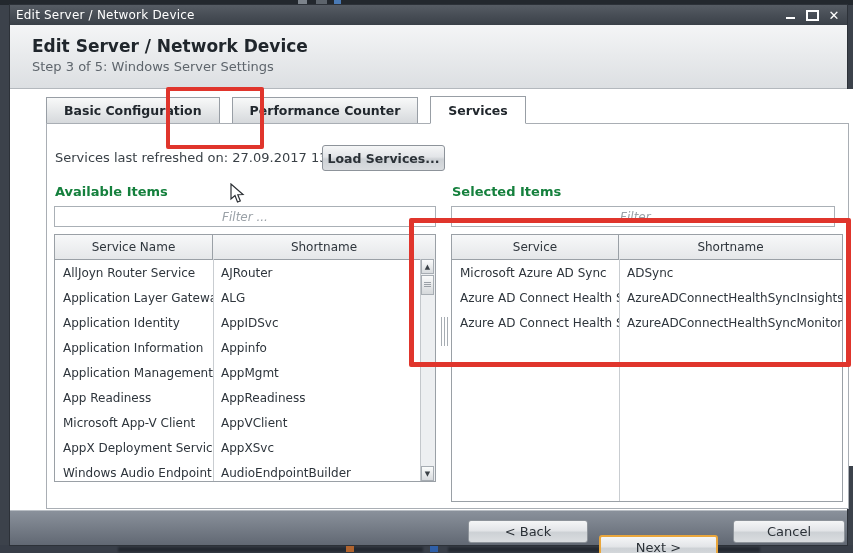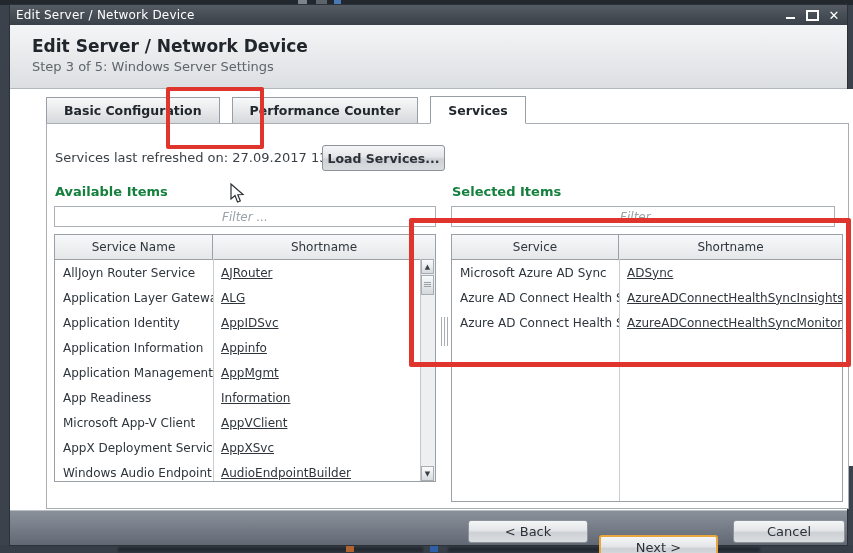--- a/index.html
+++ b/index.html
@@ -55,21 +55,21 @@
 
   .tbl{position:absolute;border:1px solid #9aa0a6;background:#fff;overflow:hidden;box-sizing:border-box;}
   .thead{display:flex;height:24px;background:linear-gradient(#f7f8f9,#e5e7e9);border-bottom:1px solid #9aa0a6;
     font-size:12px;color:#2e353c;}
   .thc{display:flex;align-items:center;justify-content:center;box-sizing:border-box;}
   .thc.c0{border-right:1px solid #9aa0a6;}
   .thc.c1{flex:1;}
   .trow{display:flex;height:25px;position:relative;z-index:1;}
   .tcell{display:flex;align-items:center;padding-left:8px;font-size:12px;color:#2e353c;
     white-space:nowrap;overflow:hidden;box-sizing:border-box;}
-  .tcell.c1{flex:1;text-decoration:underline;}
+  .tcell.c1{flex:1;}
   .vline{position:absolute;top:24px;bottom:0;width:1px;background:#c9cdd1;z-index:0;}
 
   .tbl-left{left:7px;top:110px;width:382px;height:248px;}
   .tbl-left .thc.c0,.tbl-left .tcell.c0{width:158px;flex:0 0 158px;}
   .tbl-left .vline{left:158px;}
   .tbl-right{left:404px;top:110px;width:392px;height:268px;}
   .tbl-right .thc.c0,.tbl-right .tcell.c0{width:167px;flex:0 0 167px;}
   .tbl-right .vline{left:167px;}
 
   
@@ -174,21 +174,21 @@
             <div class="trow">
               <div class="tcell c0">Application Information</div>
               <div class="tcell c1">Appinfo</div>
             </div>
             <div class="trow">
               <div class="tcell c0">Application Management</div>
               <div class="tcell c1">AppMgmt</div>
             </div>
             <div class="trow">
               <div class="tcell c0">App Readiness</div>
-              <div class="tcell c1">Information</div>
+              <div class="tcell c1">AppReadiness</div>
             </div>
             <div class="trow">
               <div class="tcell c0">Microsoft App-V Client</div>
               <div class="tcell c1">AppVClient</div>
             </div>
             <div class="trow">
               <div class="tcell c0">AppX Deployment Service (AppXSVC)</div>
               <div class="tcell c1">AppXSvc</div>
             </div>
             <div class="trow">

